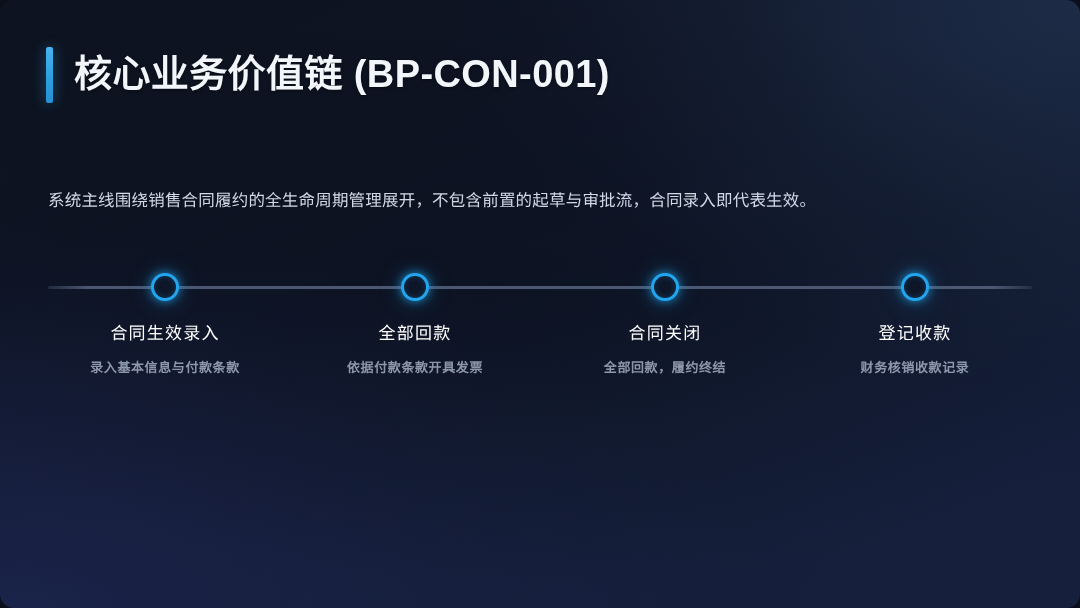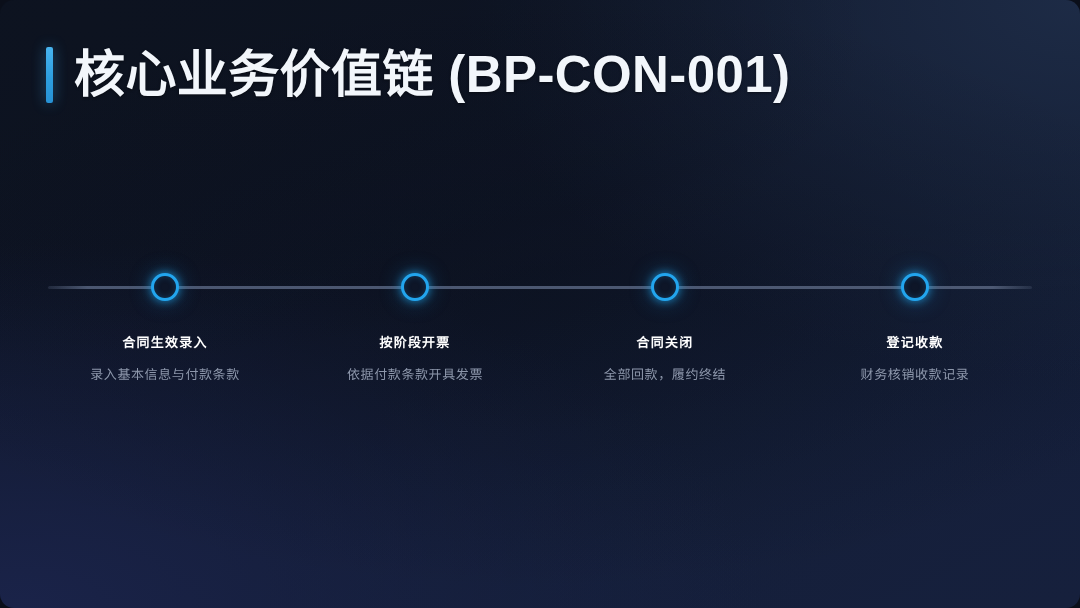--- a/index.html
+++ b/index.html
@@ -53,21 +53,21 @@
     height: 56px;
     border-radius: 2px;
     background: linear-gradient(180deg, #48b4ef 0%, #2d9fe0 55%, #2791d4 100%);
     box-shadow: 0 0 14px rgba(56,165,232,0.45);
     flex: none;
   }
 
   .page-title {
     margin-left: 21px;
     color: #f2f6fb;
-    font-size: 51px;
+    font-size: 38px;
     font-weight: 700;
     letter-spacing: 0.4px;
     line-height: 1.1;
     white-space: nowrap;
     text-shadow: 0 1px 3px rgba(0,0,0,0.45);
   }
 
   
   .lead {
     position: absolute;
@@ -131,63 +131,64 @@
     border: 3.5px solid #22a5ee;
     background: #0e1628;
     box-shadow:
       0 0 10px rgba(34,165,238,0.75),
       0 0 22px rgba(34,165,238,0.35),
       inset 0 0 6px rgba(34,165,238,0.25);
     box-sizing: border-box;
   }
 
   .step-title {
-    margin-top: 34px;
+    margin-top: 23px;
     color: #ffffff;
-    font-size: 13px;
-    font-weight: 700;
+    font-size: 17px;
+    font-weight: 400;
     letter-spacing: 1.2px;
     line-height: 1.2;
     white-space: nowrap;
   }
 
   .step-desc {
     margin-top: 16px;
     color: #8d97ab;
     font-size: 13px;
-    font-weight: 400;
+    font-weight: 700;
     letter-spacing: 0.6px;
     line-height: 1.3;
     white-space: nowrap;
   }
 </style>
 </head>
 <body>
 
 <div class="slide">
 
   <div class="header">
     <div class="accent-bar"></div>
     <div class="page-title">核心业务价值链 (BP-CON-001)</div>
   </div>
 
+  <p class="lead">系统主线围绕销售合同履约的全生命周期管理展开，不包含前置的起草与审批流，合同录入即代表生效。</p>
 
   <div class="timeline">
     <div class="timeline-rail"></div>
     <div class="steps">
 
       <div class="step">
         <div class="node"></div>
         <div class="step-title">合同生效录入</div>
         <div class="step-desc">录入基本信息与付款条款</div>
       </div>
 
       <div class="step">
         <div class="node"></div>
-        <div class="step-title">按阶段开票</div>
+        <div class="step-title">全部回款</div>
         <div class="step-desc">依据付款条款开具发票</div>
       </div>
 
 
       <div class="step">
         <div class="node"></div>
         <div class="step-title">合同关闭</div>
         <div class="step-desc">全部回款，履约终结</div>
       </div>
 

